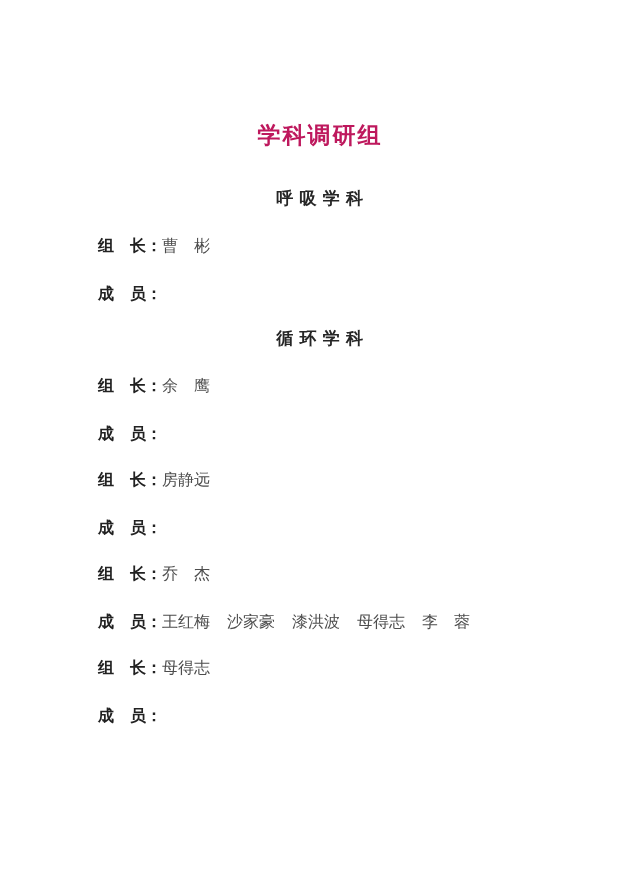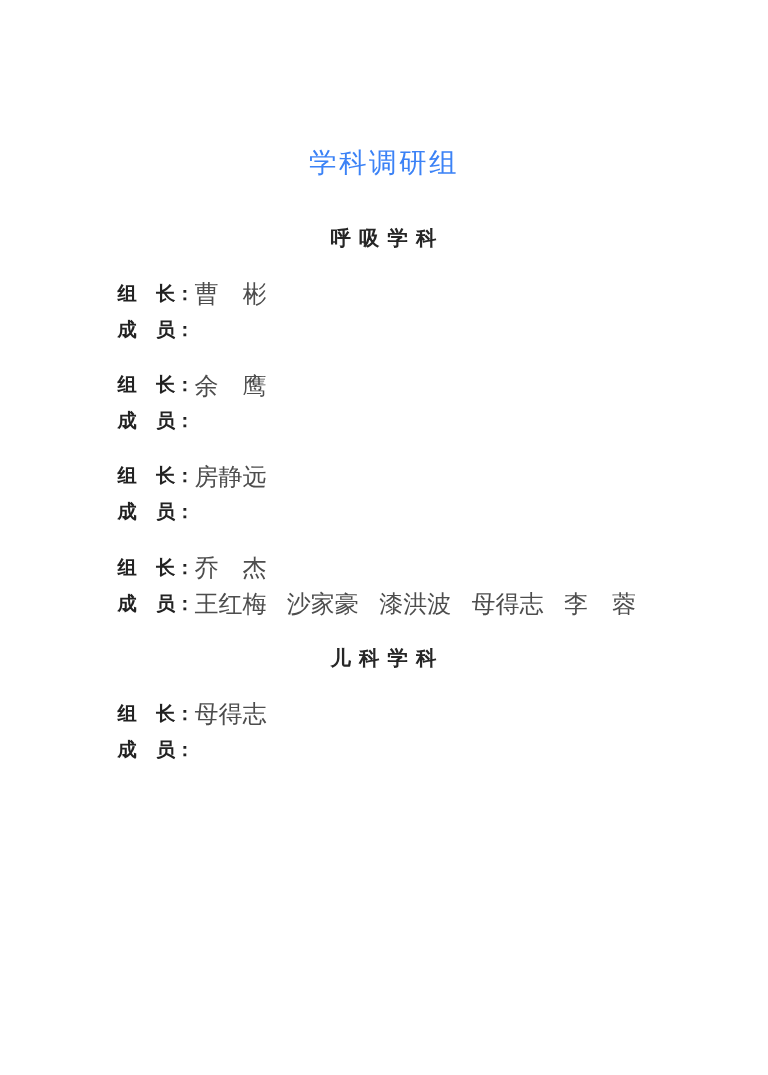--- a/index.html
+++ b/index.html
@@ -20,65 +20,65 @@
     height: 896px;
     padding-top: 122px;
     background: #ffffff;
   }
   .doc-title {
     margin: 0 0 37px 0;
     text-align: center;
     font-family: "Liberation Serif", serif;
     font-size: 23px;
     line-height: 28px;
-    font-weight: 400;
+    font-weight: 700;
     letter-spacing: 2px;
-    color: #3b82f6;
+    color: #be185d;
   }
   .section-heading {
     margin: 0 0 22px 0;
     text-align: center;
-    font-family: Liberation Sans, sans-serif;
+    font-family: Liberation Serif, serif;
     font-size: 17px;
     line-height: 24px;
     font-weight: 700;
     letter-spacing: 1px;
     color: #262626;
     white-space: pre-wrap;
   }
   .section {
     margin-bottom: 20px;
   }
   .row {
     display: flex;
     align-items: flex-end;
     padding-left: 98px;
     padding-right: 55px;
   }
   .row.members-row {
-    margin-top: 4px;
+    margin-top: 22px;
   }
   .row-label {
     flex-shrink: 0;
     font-family: "Liberation Sans", sans-serif;
     font-size: 16px;
     line-height: 26px;
     font-weight: 700;
     color: #222222;
     white-space: pre;
   }
   .names {
     display: flex;
     flex-wrap: wrap;
     column-gap: 17px;
     row-gap: 0;
   }
   .person-name {
     font-family: "Liberation Serif", serif;
-    font-size: 20px;
+    font-size: 16px;
     line-height: 26px;
     font-weight: 400;
     color: #4d4d4d;
     white-space: pre;
   }
 </style>
 </head>
 <body>
 
 <div class="page">
@@ -91,20 +91,21 @@
       <div class="names">
         <span class="person-name">曹　彬</span>
       </div>
     </div>
     <div class="row members-row">
       <span class="row-label">成　员：</span>
     </div>
   </div>
 
   <div class="section">
+    <h2 class="section-heading">循 环 学 科</h2>
     <div class="row leader-row">
       <span class="row-label">组　长：</span>
       <div class="names">
         <span class="person-name">余　鹰</span>
       </div>
     </div>
     <div class="row members-row">
       <span class="row-label">成　员：</span>
     </div>
   </div>
@@ -134,21 +135,20 @@
             <span class="person-name">王红梅</span>
             <span class="person-name">沙家豪</span>
             <span class="person-name">漆洪波</span>
             <span class="person-name">母得志</span>
             <span class="person-name">李　蓉</span>
           </div>
     </div>
   </div>
 
   <div class="section">
-    <h2 class="section-heading">儿 科 学 科</h2>
     <div class="row leader-row">
       <span class="row-label">组　长：</span>
       <div class="names">
         <span class="person-name">母得志</span>
       </div>
     </div>
     <div class="row members-row">
       <span class="row-label">成　员：</span>
     </div>
   </div>

